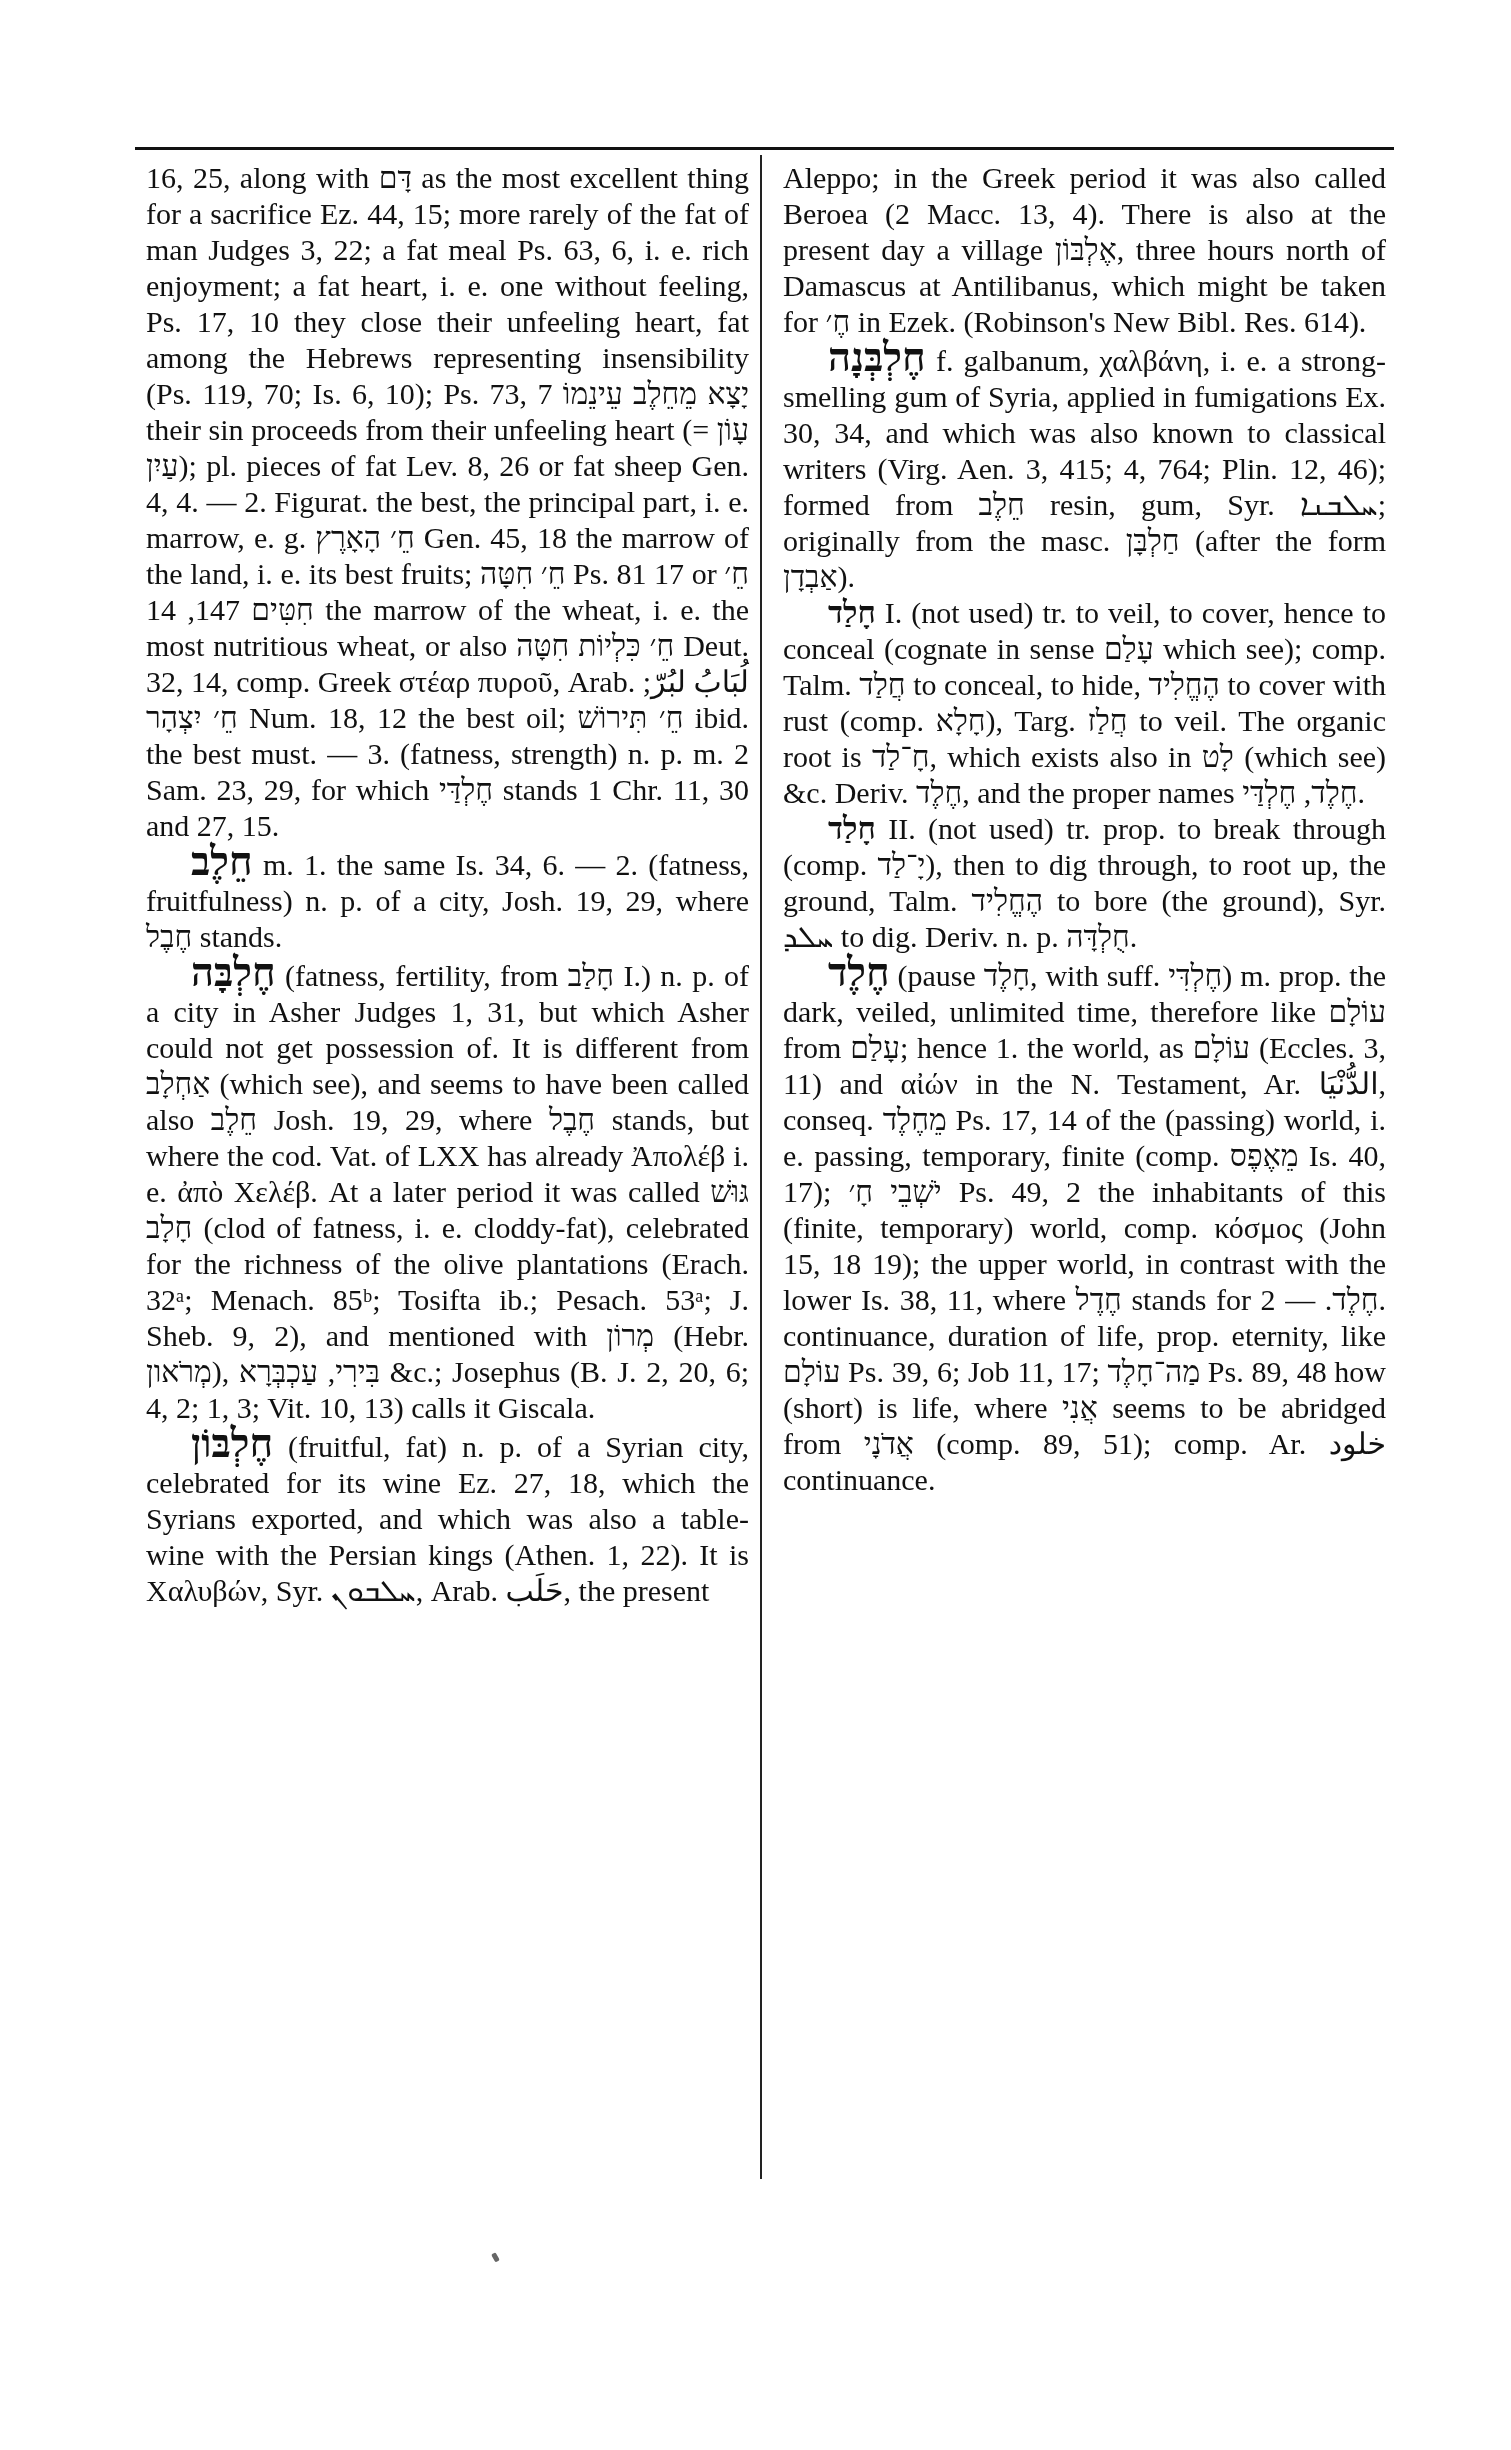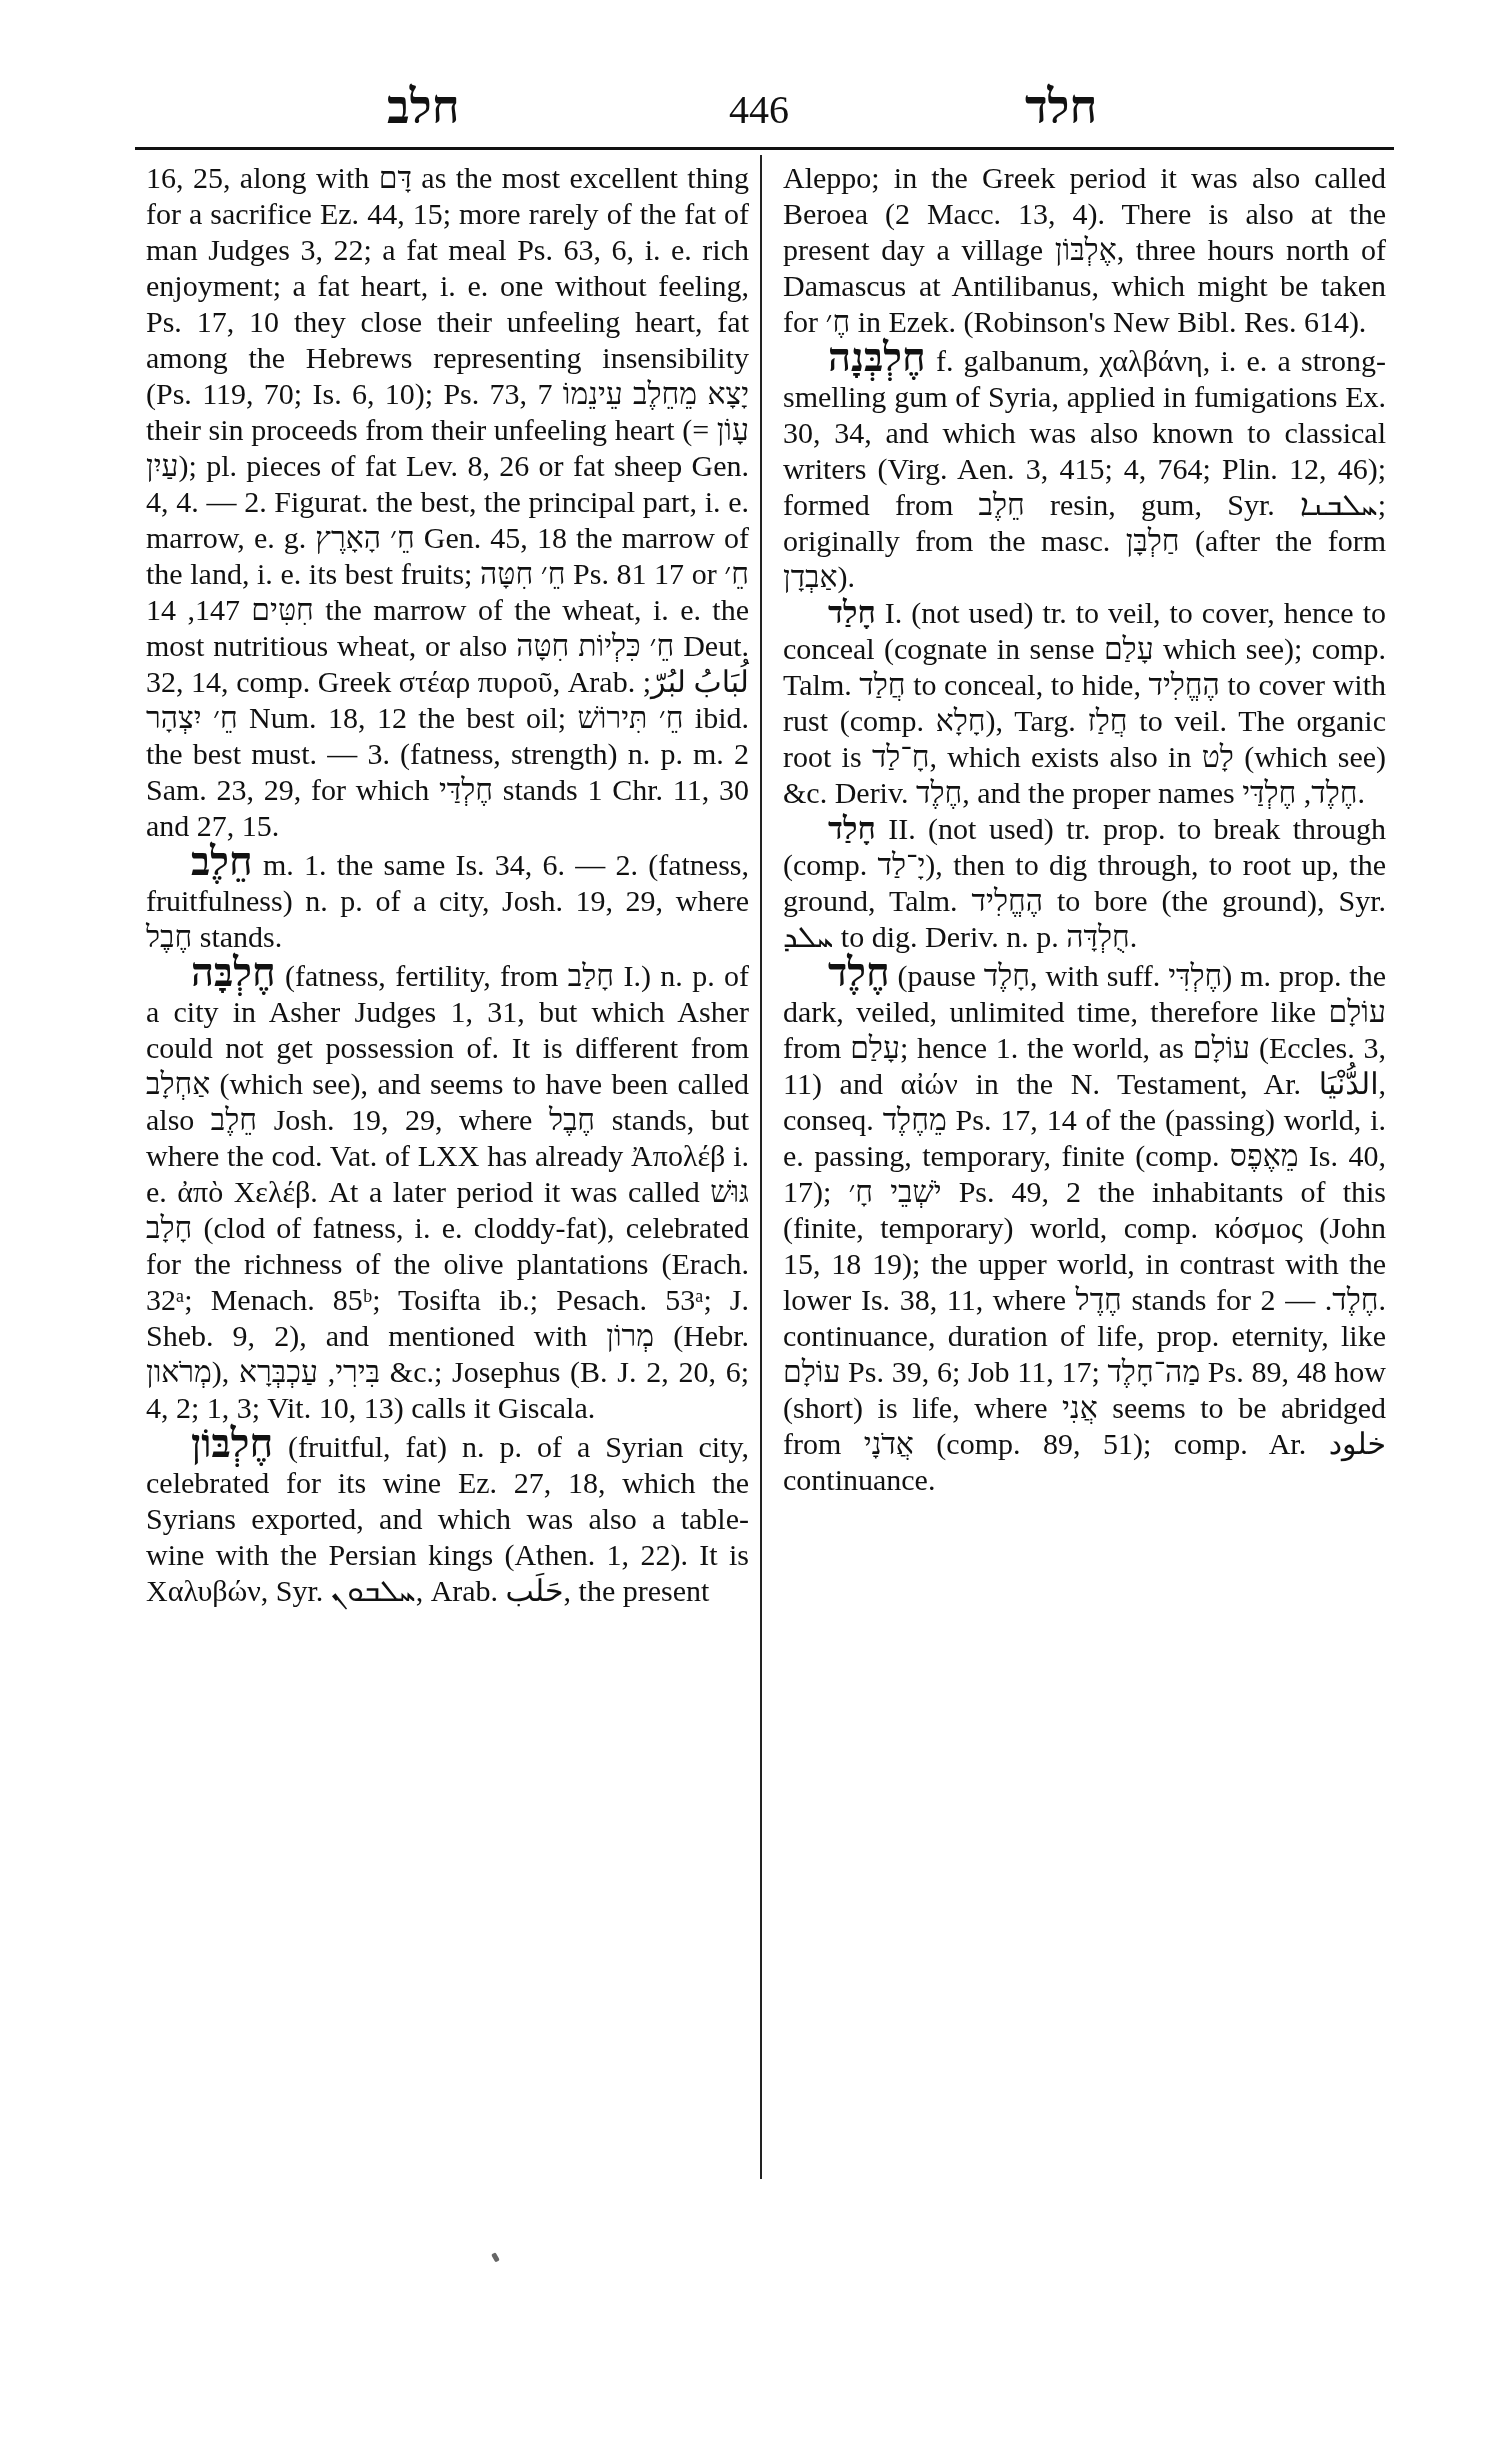--- a/index.html
+++ b/index.html
@@ -21,25 +21,20 @@
   .hw { font-weight: bold; font-size: 40px; }
   .hw-big { font-weight: bold; font-size: 31px; }
   .stray-mark { position: absolute; left: 493px; top: 2253px; width: 4.5px; height: 9px;
                 background: #666; transform: rotate(-30deg); border-radius: 1.8px; }
 </style>
 </head>
 <body>
 
 <div class="page">
 
-  <div class="running-head">
-    <span class="rh-left">חלב</span>
-    <span class="rh-page">446</span>
-    <span class="rh-right">חלד</span>
-  </div>
 
   <div class="head-rule"></div>
   <div class="col-divider"></div>
 
   <div class="column col-left">
     <p>16, 25, along with דָּם as the most excellent thing for a sacrifice Ez. 44, 15; more rarely of the fat of man Judges 3, 22; a fat meal Ps. 63, 6, i. e. rich enjoyment; a fat heart, i. e. one without feeling, Ps. 17, 10 they close their unfeeling heart, fat among the Hebrews representing insensibility (Ps. 119, 70; Is. 6, 10); Ps. 73, 7 יָצָא מֵחֵלֶב עֵינֵמוֹ their sin proceeds from their unfeeling heart (עָוֹן = עַיִן); pl. pieces of fat Lev. 8, 26 or fat sheep Gen. 4, 4. — 2. Figurat. the best, the principal part, i. e. marrow, e. g. חֵ׳ הָאָרֶץ Gen. 45, 18 the marrow of the land, i. e. its best fruits; חֵ׳ חִטָּה Ps. 81 17 or חֵ׳ חִטִּים 147, 14 the marrow of the wheat, i. e. the most nutritious wheat, or also חֵ׳ כִּלְיוֹת חִטָּה Deut. 32, 14, comp. Greek στέαρ πυροῦ, Arab. لُبَابُ لبُرّ; חֵ׳ יִצְהָר Num. 18, 12 the best oil; חֵ׳ תִּירוֹשׁ ibid. the best must. — 3. (fatness, strength) n. p. m. 2 Sam. 23, 29, for which חֶלְדַּי stands 1 Chr. 11, 30 and 27, 15.</p>
     <p class="entry">
       <span class="hw">חֵלֶב</span><span> m. 1. the same Is. 34, 6. — 2. (fatness, fruitfulness) n. p. of a city, Josh. 19, 29, where חֶבֶל stands.</span>
     </p>
     <p class="entry">

